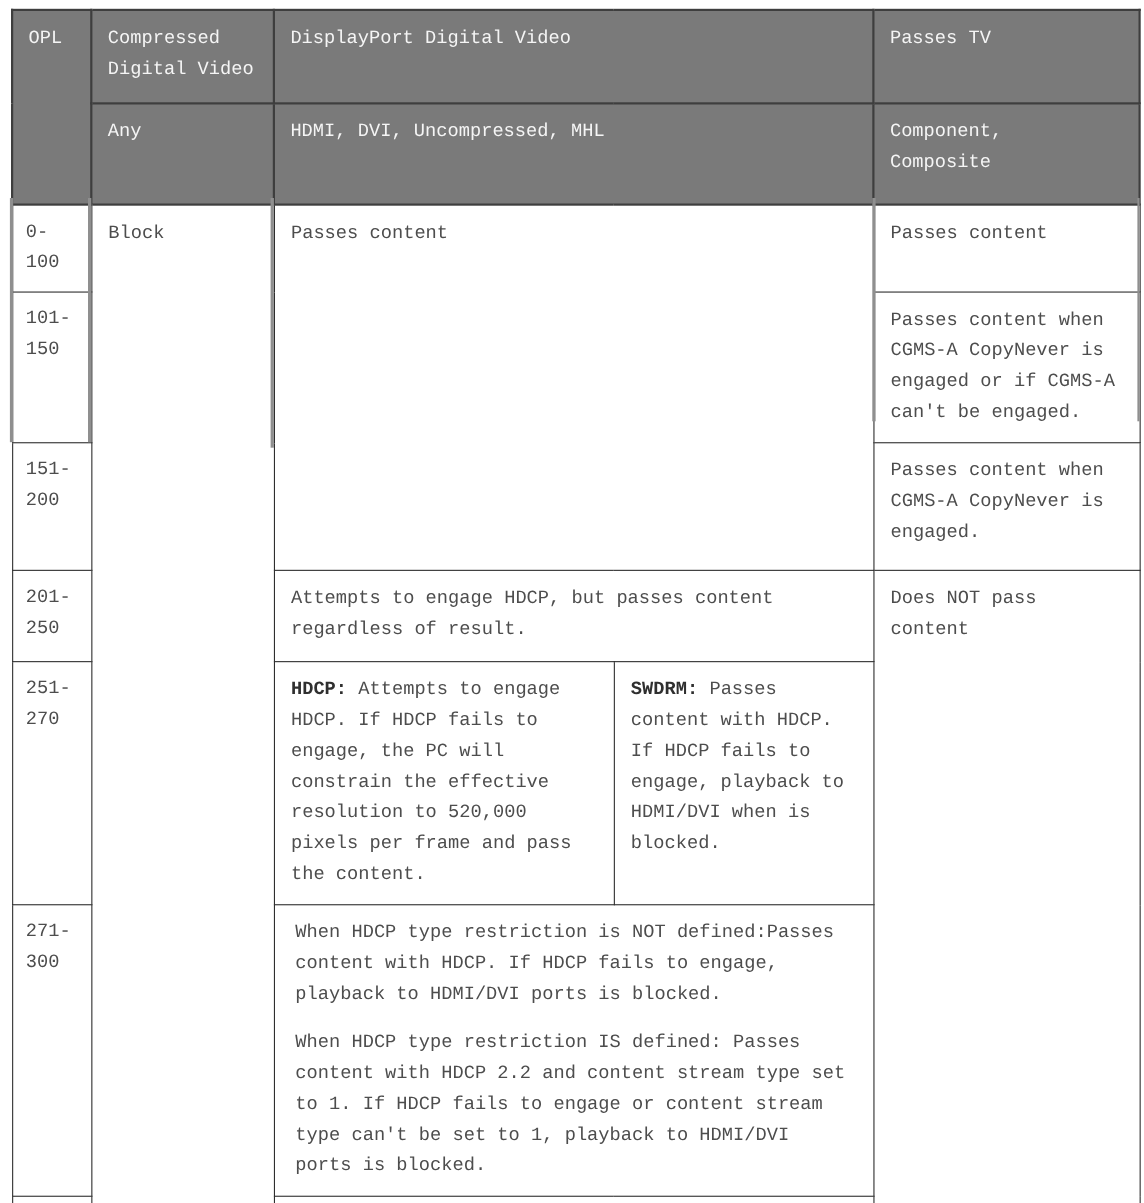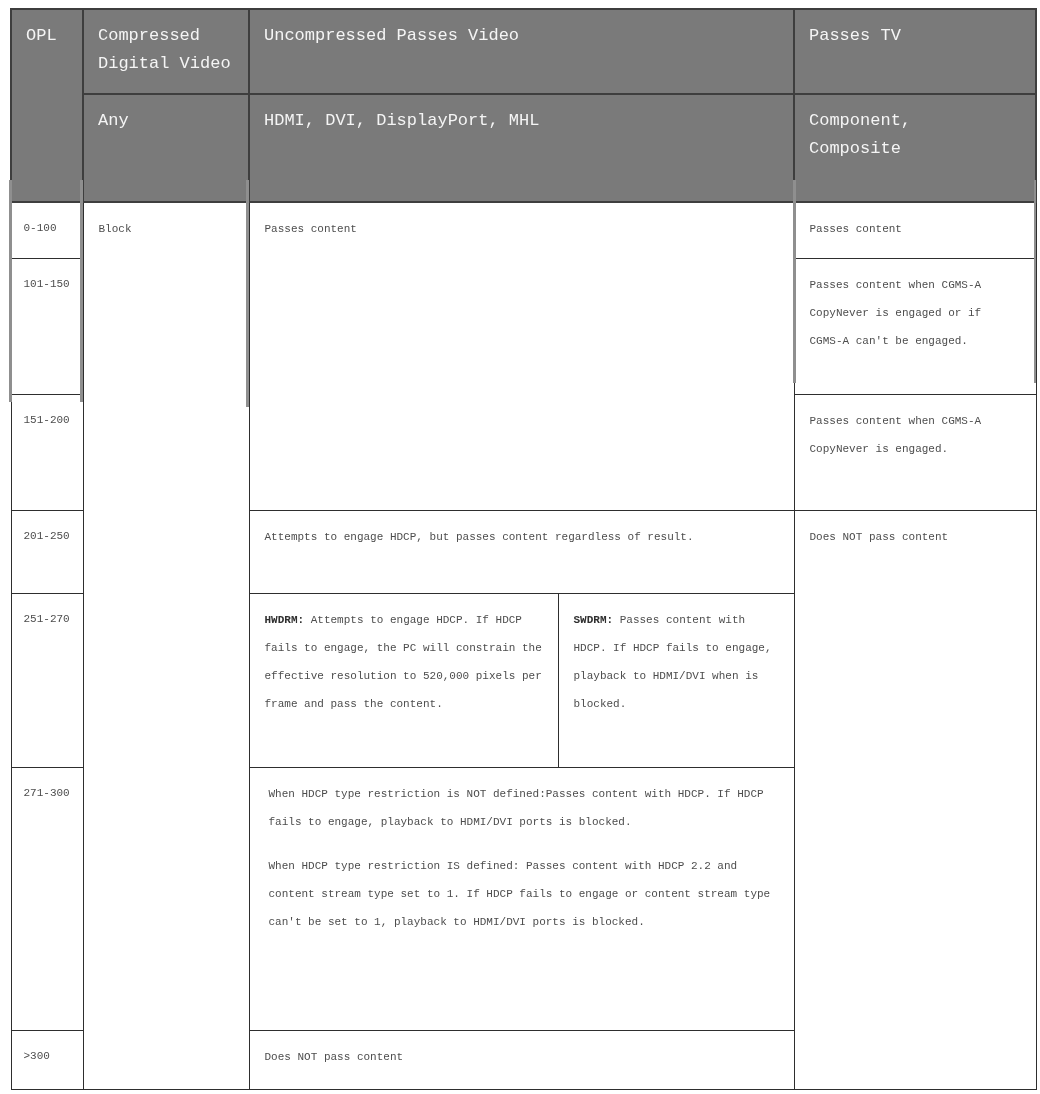--- a/index.html
+++ b/index.html
@@ -41,33 +41,33 @@
     line-height: 28px;
     text-align: left;
     vertical-align: top;
     border: 2px solid var(--header-border);
     padding: 12px 14px;
   }
   td {
     border: 1px solid var(--cell-border);
     vertical-align: top;
     padding: 12px 15px;
-    font-size: 11px;
+    font-size: 17px;
     line-height: 28px;
     color: var(--body-text);
     background: #ffffff;
   }
   td.c-opl { padding: 11px 10px 11px 12px; }
   td strong { font-weight: 700; color: var(--bold-text); }
   td p { margin: 0 0 16px 4px; }
   td p:last-child { margin-bottom: 0; }
   .narrow { display: block; max-width: 155px; }
   
   tr.rh-h1 { height: 85px; }
-  tr.rh-h2 { height: 108px; }
+  tr.rh-h2 { height: 92px; }
   tr.r1 { height: 56px; }
   tr.r2 { height: 136px; }
   tr.r3 { height: 116px; }
   tr.r4 { height: 83px; }
   tr.r5 { height: 174px; }
   tr.r6 { height: 263px; }
   tr.r7 { height: 59px; }
   
   .seam {
     position: absolute;
@@ -89,26 +89,26 @@
       <col style="width:72px">
       <col style="width:166px">
       <col style="width:309px">
       <col style="width:236px">
       <col style="width:242px">
     </colgroup>
     <thead>
       <tr class="rh-h1">
         <th rowspan="2">OPL</th>
         <th>Compressed Digital Video</th>
-        <th colspan="2">Uncompressed Passes Video</th>
+        <th colspan="2">DisplayPort Digital Video</th>
         <th>Passes TV</th>
       </tr>
       <tr class="rh-h2">
         <th>Any</th>
-        <th colspan="2">HDMI, DVI, DisplayPort, MHL</th>
+        <th colspan="2">HDMI, DVI, Uncompressed, MHL</th>
         <th>
             <span class="narrow">Component, Composite</span>
           </th>
       </tr>
     </thead>
     <tbody>
       <tr class="r1">
         <td class="c-opl">0-100</td>
         <td rowspan="7">Block</td>
         <td colspan="2" rowspan="3">Passes content</td>
@@ -122,21 +122,21 @@
         <td class="c-opl">151-200</td>
         <td>Passes content when CGMS-A CopyNever is engaged.</td>
       </tr>
       <tr class="r4">
         <td class="c-opl">201-250</td>
         <td colspan="2">Attempts to engage HDCP, but passes content regardless of result.</td>
         <td rowspan="4">Does NOT pass content</td>
       </tr>
       <tr class="r5">
         <td class="c-opl">251-270</td>
-        <td><strong>HWDRM:</strong> <span>Attempts to engage HDCP. If HDCP fails to engage, the PC will constrain the effective resolution to 520,000 pixels per frame and pass the content.</span></td>
+        <td><strong>HDCP:</strong> <span>Attempts to engage HDCP. If HDCP fails to engage, the PC will constrain the effective resolution to 520,000 pixels per frame and pass the content.</span></td>
         <td><strong>SWDRM:</strong> <span>Passes content with HDCP. If HDCP fails to engage, playback to HDMI/DVI when is blocked.</span></td>
       </tr>
       <tr class="r6">
         <td class="c-opl">271-300</td>
         <td colspan="2">
           <p>When HDCP type restriction is NOT defined:Passes content with HDCP. If HDCP fails to engage, playback to HDMI/DVI ports is blocked.</p>
           <p>When HDCP type restriction IS defined: Passes content with HDCP 2.2 and content stream type set to 1. If HDCP fails to engage or content stream type can't be set to 1, playback to HDMI/DVI ports is blocked.</p>
         </td>
       </tr>
       <tr class="r7">

